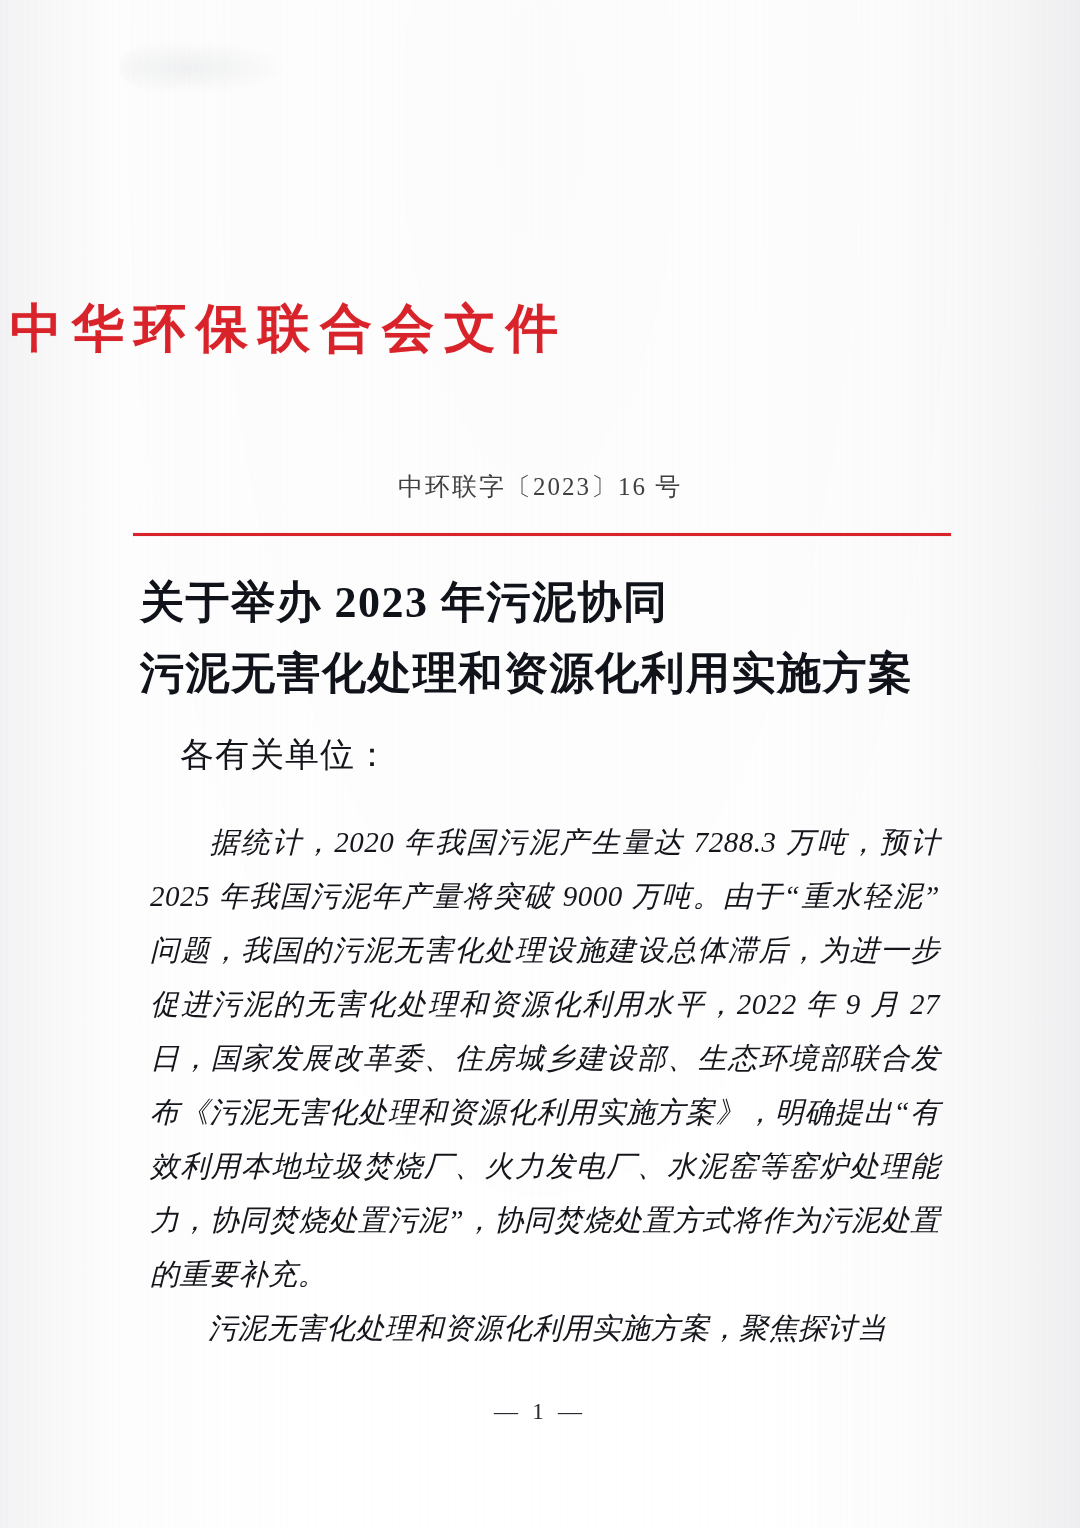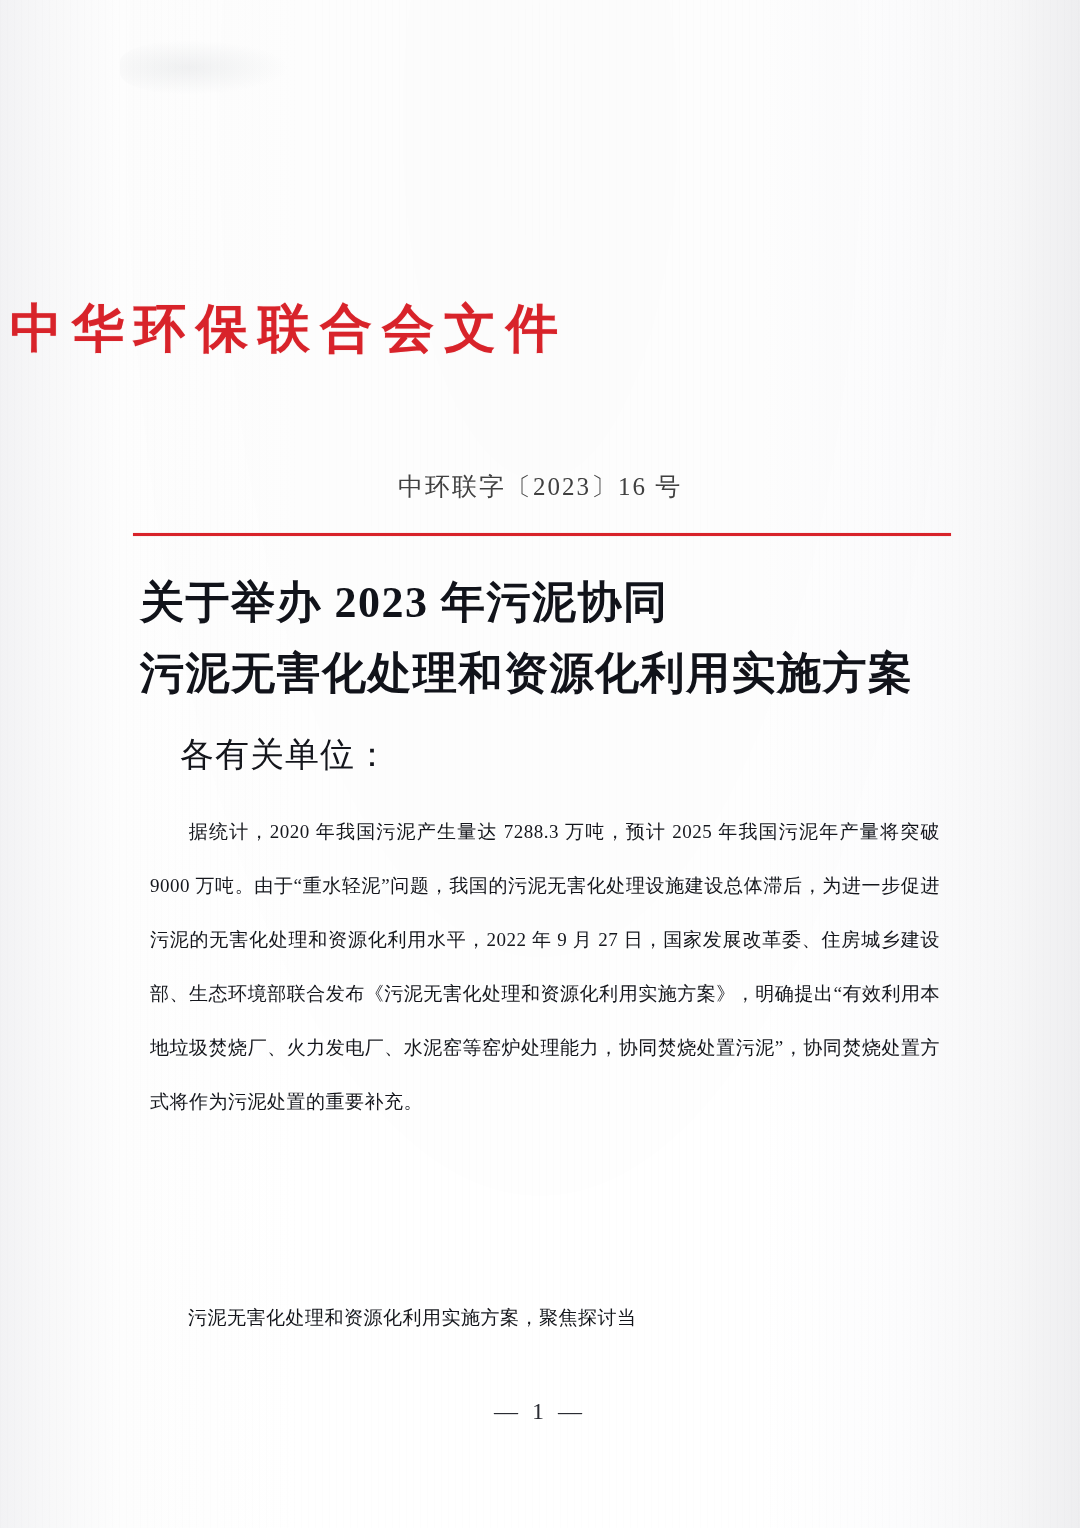--- a/index.html
+++ b/index.html
@@ -121,26 +121,27 @@
     font-size: 34px;
     letter-spacing: 1px;
     color: #14161c;
     margin-left: 28px;
   }
 
   .para {
     position: absolute;
     left: 150px;
     width: 790px;
-    font-size: 19px;
+    font-size: 29px;
     line-height: 54px;
     color: #14161c;
     letter-spacing: 0.5px;
     text-align: justify;
     text-justify: inter-character;
+    font-style: italic;
   }
   #para-1 { top: 786px; }
   #para-2 { top: 1272px; }
   .para .indent { display: inline-block; width: 2em; }
 
   
   .page-number {
     position: absolute;
     left: 0;
     right: 0;

